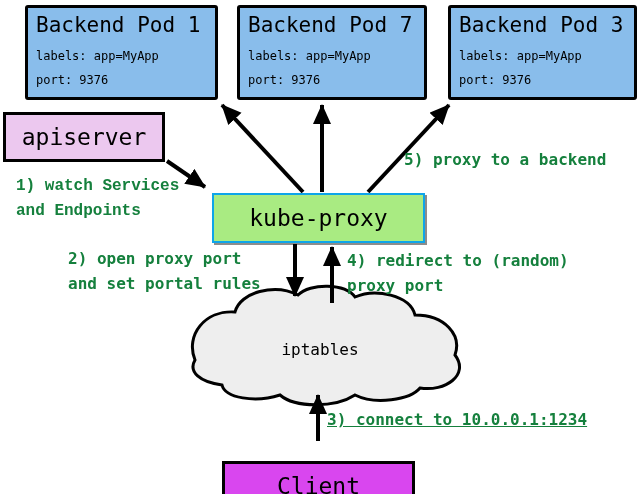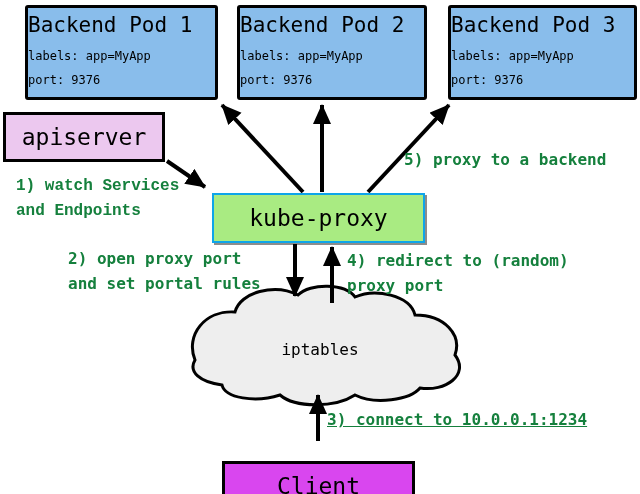--- a/index.html
+++ b/index.html
@@ -25,21 +25,21 @@
     position: absolute;
     box-sizing: border-box;
     color: #000;
   }
   .pod {
     width: 193px;
     height: 95px;
     background: #89BDEB;
     border: 3px solid #000;
     border-radius: 3px;
-    padding: 2px 0 0 0;
+    padding: 2px 0 0 8px;
   }
   .pod .pod-title {
     font-size: 21px;
     line-height: 30px;
     white-space: nowrap;
   }
   .pod .pod-line {
     font-size: 12px;
     line-height: 24px;
     white-space: nowrap;
@@ -131,21 +131,21 @@
     <line x1="318" y1="441" x2="318" y2="395" stroke="#000" stroke-width="4" marker-end="url(#ah)"></line>
   </svg>
 
   <div class="box pod" style="left:25px; top:5px;">
     <div class="pod-title">Backend Pod 1</div>
     <div class="pod-line first">labels: app=MyApp</div>
     <div class="pod-line">port: 9376</div>
   </div>
 
   <div class="box pod" style="left:237px; top:5px; width:190px;">
-    <div class="pod-title">Backend Pod 2</div>
+    <div class="pod-title">Backend Pod 7</div>
     <div class="pod-line first">labels: app=MyApp</div>
     <div class="pod-line">port: 9376</div>
   </div>
 
   <div class="box pod" style="left:448px; top:5px; width:189px;">
     <div class="pod-title">Backend Pod 3</div>
     <div class="pod-line first">labels: app=MyApp</div>
     <div class="pod-line">port: 9376</div>
   </div>
 

